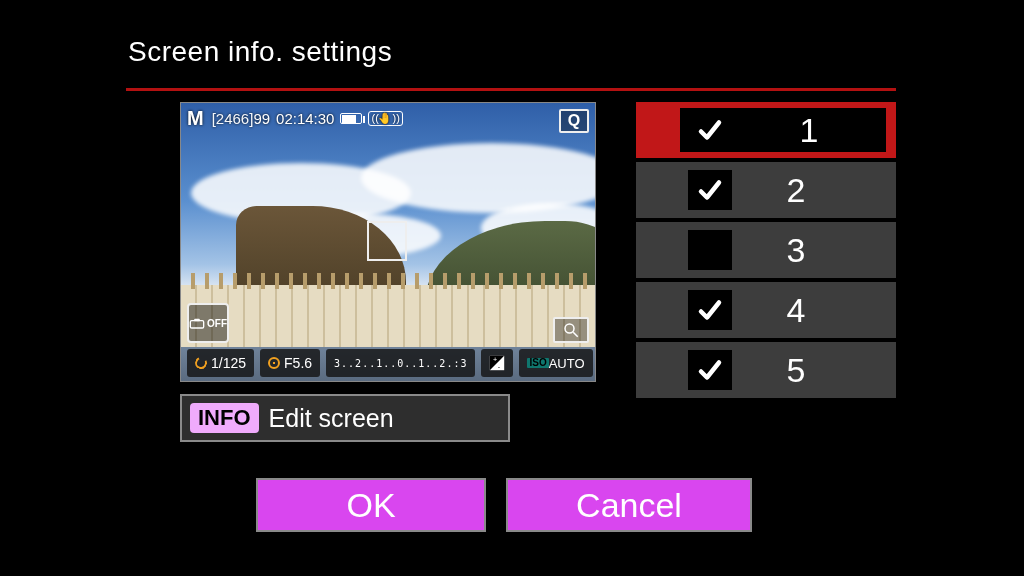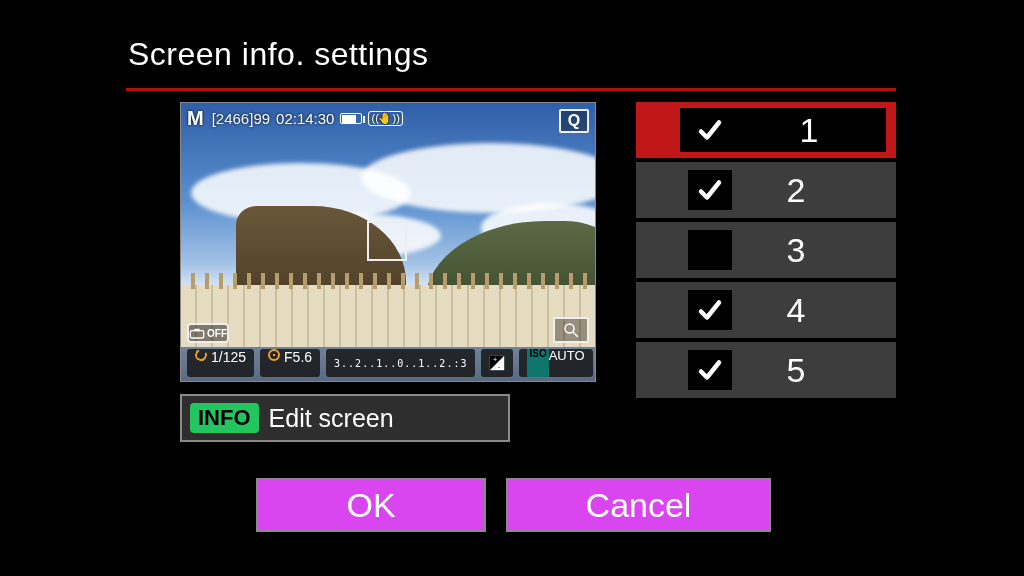--- a/index.html
+++ b/index.html
@@ -1,20 +1,20 @@
 <!DOCTYPE html>
 <html><head>
 <meta charset="utf-8">
 <style>
   * { box-sizing: border-box; margin: 0; padding: 0; }
   html, body { width: 1024px; height: 576px; background: #000; font-family: Arial, Helvetica, sans-serif; color: #fff; overflow: hidden; }
 
   .screen { position: relative; width: 1024px; height: 576px; }
 
-  .title { position: absolute; left: 128px; top: 36px; font-size: 32px; font-weight: 400; letter-spacing: .5px; }
+  .title { position: absolute; left: 128px; top: 36px; font-size: 28px; font-weight: 400; letter-spacing: .5px; }
   .title-rule { position: absolute; left: 126px; top: 88px; width: 770px; height: 3px; background: #b31111; }
 
   
   .preview { position: absolute; left: 180px; top: 102px; width: 416px; height: 280px; background: #3a3a3a; border: 1px solid #888; overflow: hidden; }
   .sky { position: absolute; inset: 0; background: linear-gradient(to bottom, #2f5fa8 0%, #5a8fcf 35%, #a3c3e6 58%, #d9e5f2 66%, #d9e5f2 100%); }
   .cloud { position: absolute; background: rgba(255,255,255,.85); border-radius: 50%; filter: blur(2px); }
   .c1 { left: 10px; top: 60px;  width: 220px; height: 60px; }
   .c2 { left: 180px; top: 40px; width: 260px; height: 70px; }
   .c3 { left: 80px;  top: 110px; width: 180px; height: 45px; }
   .c4 { left: 300px; top: 100px; width: 140px; height: 50px; }
@@ -31,51 +31,51 @@
   .af-box { position: absolute; left: 186px; top: 118px; width: 40px; height: 40px; border: 2px solid #eee; }
   .hud-top { position: absolute; left: 6px; top: 4px; right: 6px; height: 22px; display:flex; align-items:center; font-size: 15px; text-shadow: 0 0 3px #000; }
   .mode-M { font-weight: bold; font-size: 20px; margin-right: 8px; }
   .bracket { opacity:.95; }
   .stab-icon { margin-left: 6px; display:inline-flex; border:1.5px solid #fff; border-radius:3px; padding: 0 2px; font-size: 11px; }
   .batt { display:inline-block; width: 22px; height: 11px; border:1.5px solid #fff; border-radius:2px; margin-left:6px; position:relative; }
   .batt::after { content:""; position:absolute; right:-4px; top:2px; width:2px; height:7px; background:#fff; }
   .batt > i { position:absolute; left:1px; top:1px; height:9px; width:14px; background:#fff; }
   .q-btn { position:absolute; right:6px; top:6px; width:30px; height:24px; border:2px solid #eee; border-radius:2px; background:rgba(0,0,0,.35); display:flex; align-items:center; justify-content:center; font-weight:bold; }
   .mag-btn { position:absolute; right:6px; bottom:38px; width:36px; height:26px; border:2px solid #eee; border-radius:2px; background:rgba(0,0,0,.35); display:flex; align-items:center; justify-content:center; }
-  .off-pill { position:absolute; left:6px; bottom:38px; width:42px; height:20px; border:2px solid #eee; border-radius:4px; background:rgba(0,0,0,.45); display:flex; align-items:center; justify-content:center; font-size:10px; font-weight:bold; }
+  .off-pill { position:absolute; left:6px; bottom:38px; width:42px; height:40px; border:2px solid #eee; border-radius:4px; background:rgba(0,0,0,.45); display:flex; align-items:center; justify-content:center; font-size:10px; font-weight:bold; }
   .off-pill svg { margin-bottom:-1px; }
 
   .hud-bot { position:absolute; left:6px; right:6px; bottom:4px; height:28px; display:flex; gap:6px; align-items:stretch; font-size:14px; }
-  .pill { background: rgba(20,20,20,.82); border-radius:3px; display:flex; justify-content:center; padding:0 8px; }
+  .pill { background: rgba(20,20,20,.82); border-radius:3px; display:flex; align-items:center; justify-content:center; padding:0 8px; }
   .dial { width:12px; height:12px; border:2px solid #f0a020; border-radius:50%; border-top-color:transparent; transform:rotate(20deg); margin-right:4px; }
   .iris { width:12px; height:12px; border:2px solid #f0a020; border-radius:50%; background: radial-gradient(circle,#f0a020 25%, transparent 28%); margin-right:4px; }
   .scale { font-size:10px; letter-spacing:1px; display:flex; align-items:center; }
   .expcomp { display:flex; align-items:center; justify-content:center; }
   .iso-box { font-size:11px; line-height:1; text-align:left; }
   .iso-box .iso { background:#0f766e; color:#000; padding:0 2px; font-weight:bold; border-radius:1px; font-size:10px; }
 
   
   .info-bar { position: absolute; left: 180px; top: 394px; width: 330px; height: 48px; border:2px solid #8a8a8a; background:#2e2e2e; display:flex; align-items:center; padding:0 8px; gap:10px; }
-  .info-badge { background:#22c55e; color:#000; font-weight:bold; border-radius:4px; padding:2px 8px; font-size:22px; }
+  .info-badge { background:#f0abfc; color:#000; font-weight:bold; border-radius:4px; padding:2px 8px; font-size:22px; }
   .info-label { font-size:25px; }
 
   
   .options { position:absolute; left:636px; top:102px; width:260px; }
   .opt { height:56px; background:#3d3d3d; margin-bottom:4px; display:flex; align-items:center; position:relative; }
   .opt .chkwrap { position:absolute; left:52px; width:44px; height:40px; background:#000; display:flex; align-items:center; justify-content:center; }
   .opt .num { position:absolute; left: 0; right: 0; text-align:center; font-size:34px; padding-left:60px; }
   .opt.selected { background:#c11718; }
   .opt.selected .chkwrap { outline: 2px solid #fff0; }
   .opt.selected .inner { position:absolute; left:44px; right:10px; top:6px; bottom:6px; background:#000; display:flex; align-items:center; }
   .check { stroke:#fff; stroke-width:6; fill:none; stroke-linecap:round; stroke-linejoin:round; }
 
   
   .btn { position:absolute; top:478px; height:54px; border:2px solid #8a8a8a; background:#d946ef; display:flex; align-items:center; justify-content:center; font-size:34px; }
   .btn.ok { left:256px; width:230px; }
-  .btn.cancel { left:506px; width:265px; }
+  .btn.cancel { left:506px; width:246px; }
 </style>
 </head>
 <body>
 <div class="screen">
 
   <div class="title">Screen info. settings</div>
   <div class="title-rule"></div>
 
   <div class="preview">
     <div class="sky"></div>

